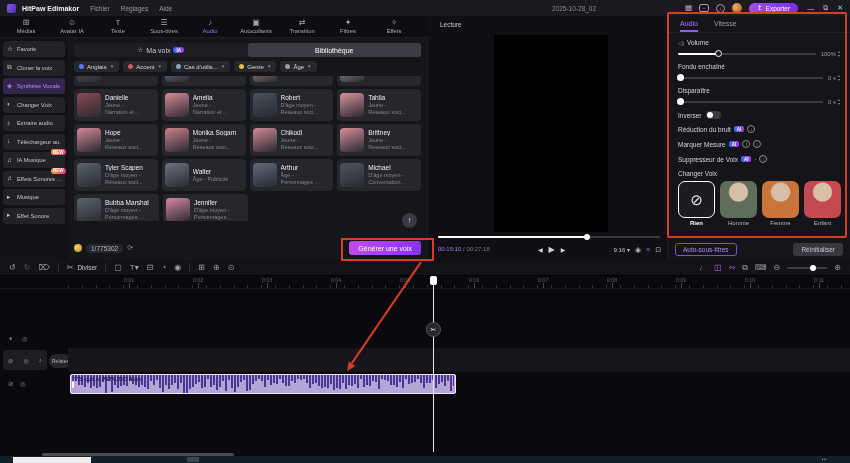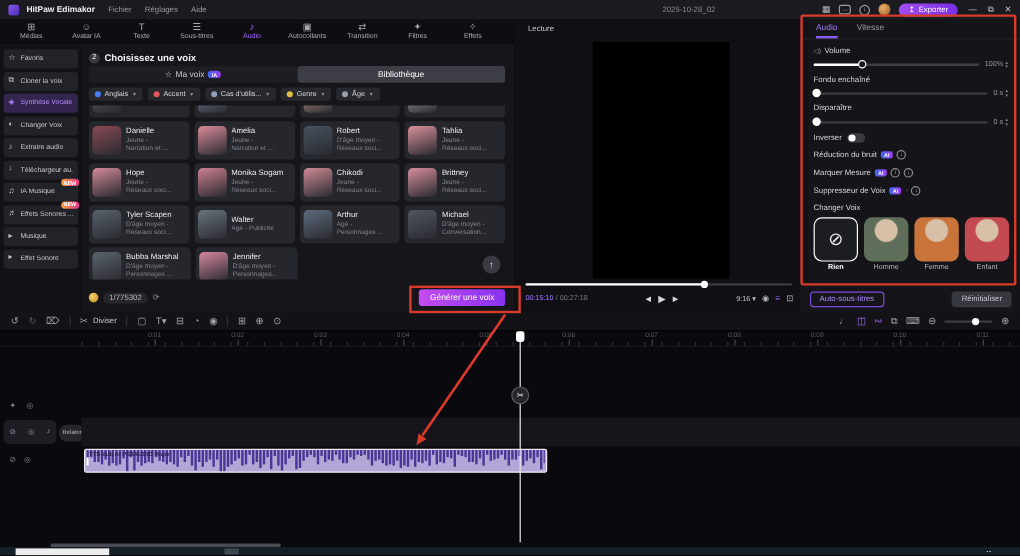--- a/index.html
+++ b/index.html
@@ -262,24 +262,20 @@
         <span class="g">▸</span>
         <span class="l">Musique</span>
       </div>
       <div class="sitem">
         <span class="g">▸</span>
         <span class="l">Effet Sonore</span>
       </div>
     </div>
 
   <div class="center">
-    <div class="vp-header">
-      <span class="stepnum">2</span>
-      <span class="vp-title">Choisissez une voix</span>
-    </div>
     <div class="vtabs">
       <div class="vtab">
         <span class="star">☆</span>
         <span>Ma voix</span>
         <span class="iabadge">IA</span>
       </div>
       <div class="vtab active">
         <span>Bibliothèque</span>
       </div>
     </div>

